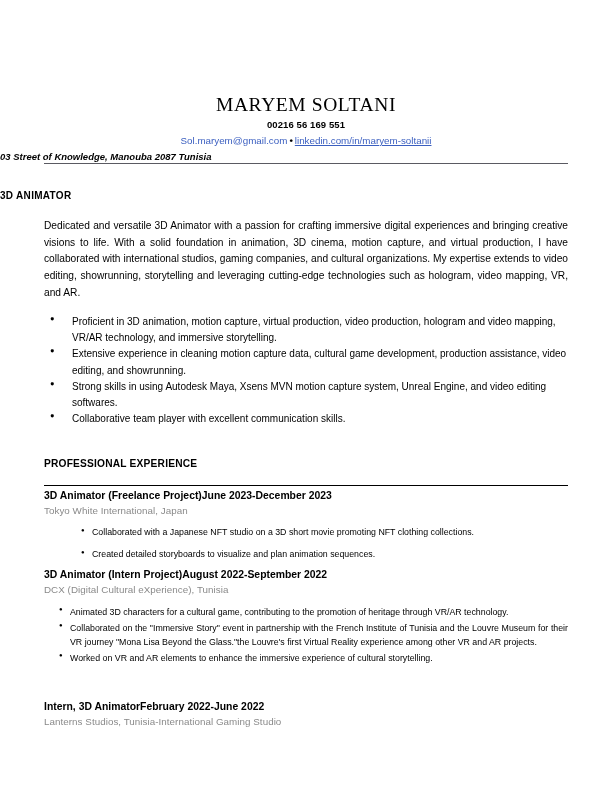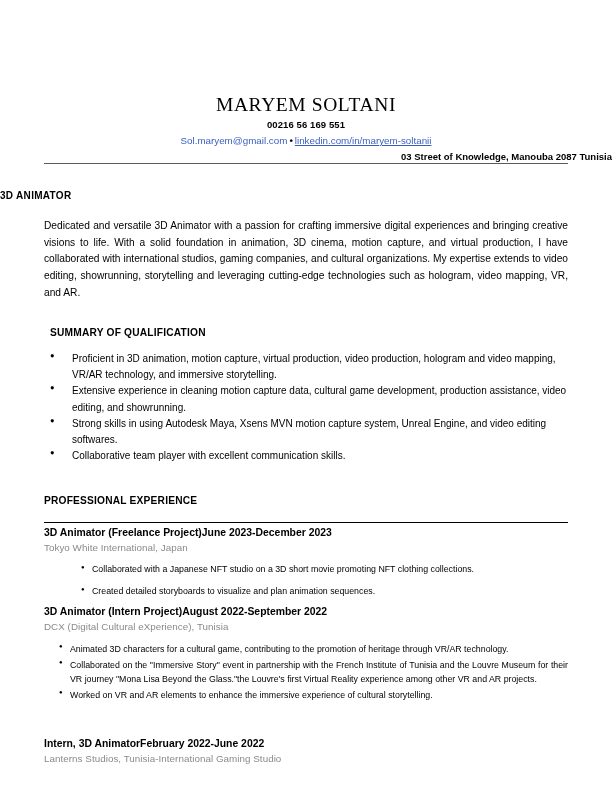--- a/index.html
+++ b/index.html
@@ -50,24 +50,25 @@
   .links .sep {
     color: #000;
     font-weight: bold;
     padding: 0 2px;
   }
   .links .linkedin {
     color: #3b5fc0;
     text-decoration: underline;
   }
   .address {
-    text-align: right;
+    text-align: left;
     font-size: 9.5px;
     font-weight: bold;
     margin-top: 5px;
+    font-style: italic;
   }
 
   .rule-top {
     position: absolute;
     left: 44px;
     right: 44px;
     top: 133px;
     border-top: 1px solid #5a5a62;
   }
 
@@ -200,21 +201,20 @@
   </div>
 
   <div class="rule-top"></div>
 
   <div class="job-title-center">3D ANIMATOR</div>
 
   <div class="body-wrap">
 
     <div class="summary-para">Dedicated and versatile 3D Animator with a passion for crafting immersive digital experiences and bringing creative visions to life.  With a solid foundation in animation, 3D cinema, motion capture, and virtual production, I have collaborated with international studios, gaming companies, and cultural organizations. My expertise extends to video editing, showrunning, storytelling and leveraging cutting-edge technologies such as hologram, video mapping, VR, and AR.</div>
 
-    <div class="section-head">SUMMARY OF QUALIFICATION</div>
     <ul class="qual-list">
       <li>Proficient in 3D animation, motion capture, virtual production, video production, hologram and video mapping, VR/AR technology, and immersive storytelling.</li>
       <li>Extensive experience in cleaning motion capture data, cultural game development, production assistance, video editing, and showrunning.</li>
       <li>Strong skills in using Autodesk Maya, Xsens MVN motion capture system, Unreal Engine, and video editing softwares.</li>
       <li>Collaborative team player with excellent communication skills.</li>
     </ul>
 
     <div class="section-head ruled">PROFESSIONAL EXPERIENCE</div>
 
     <div>

